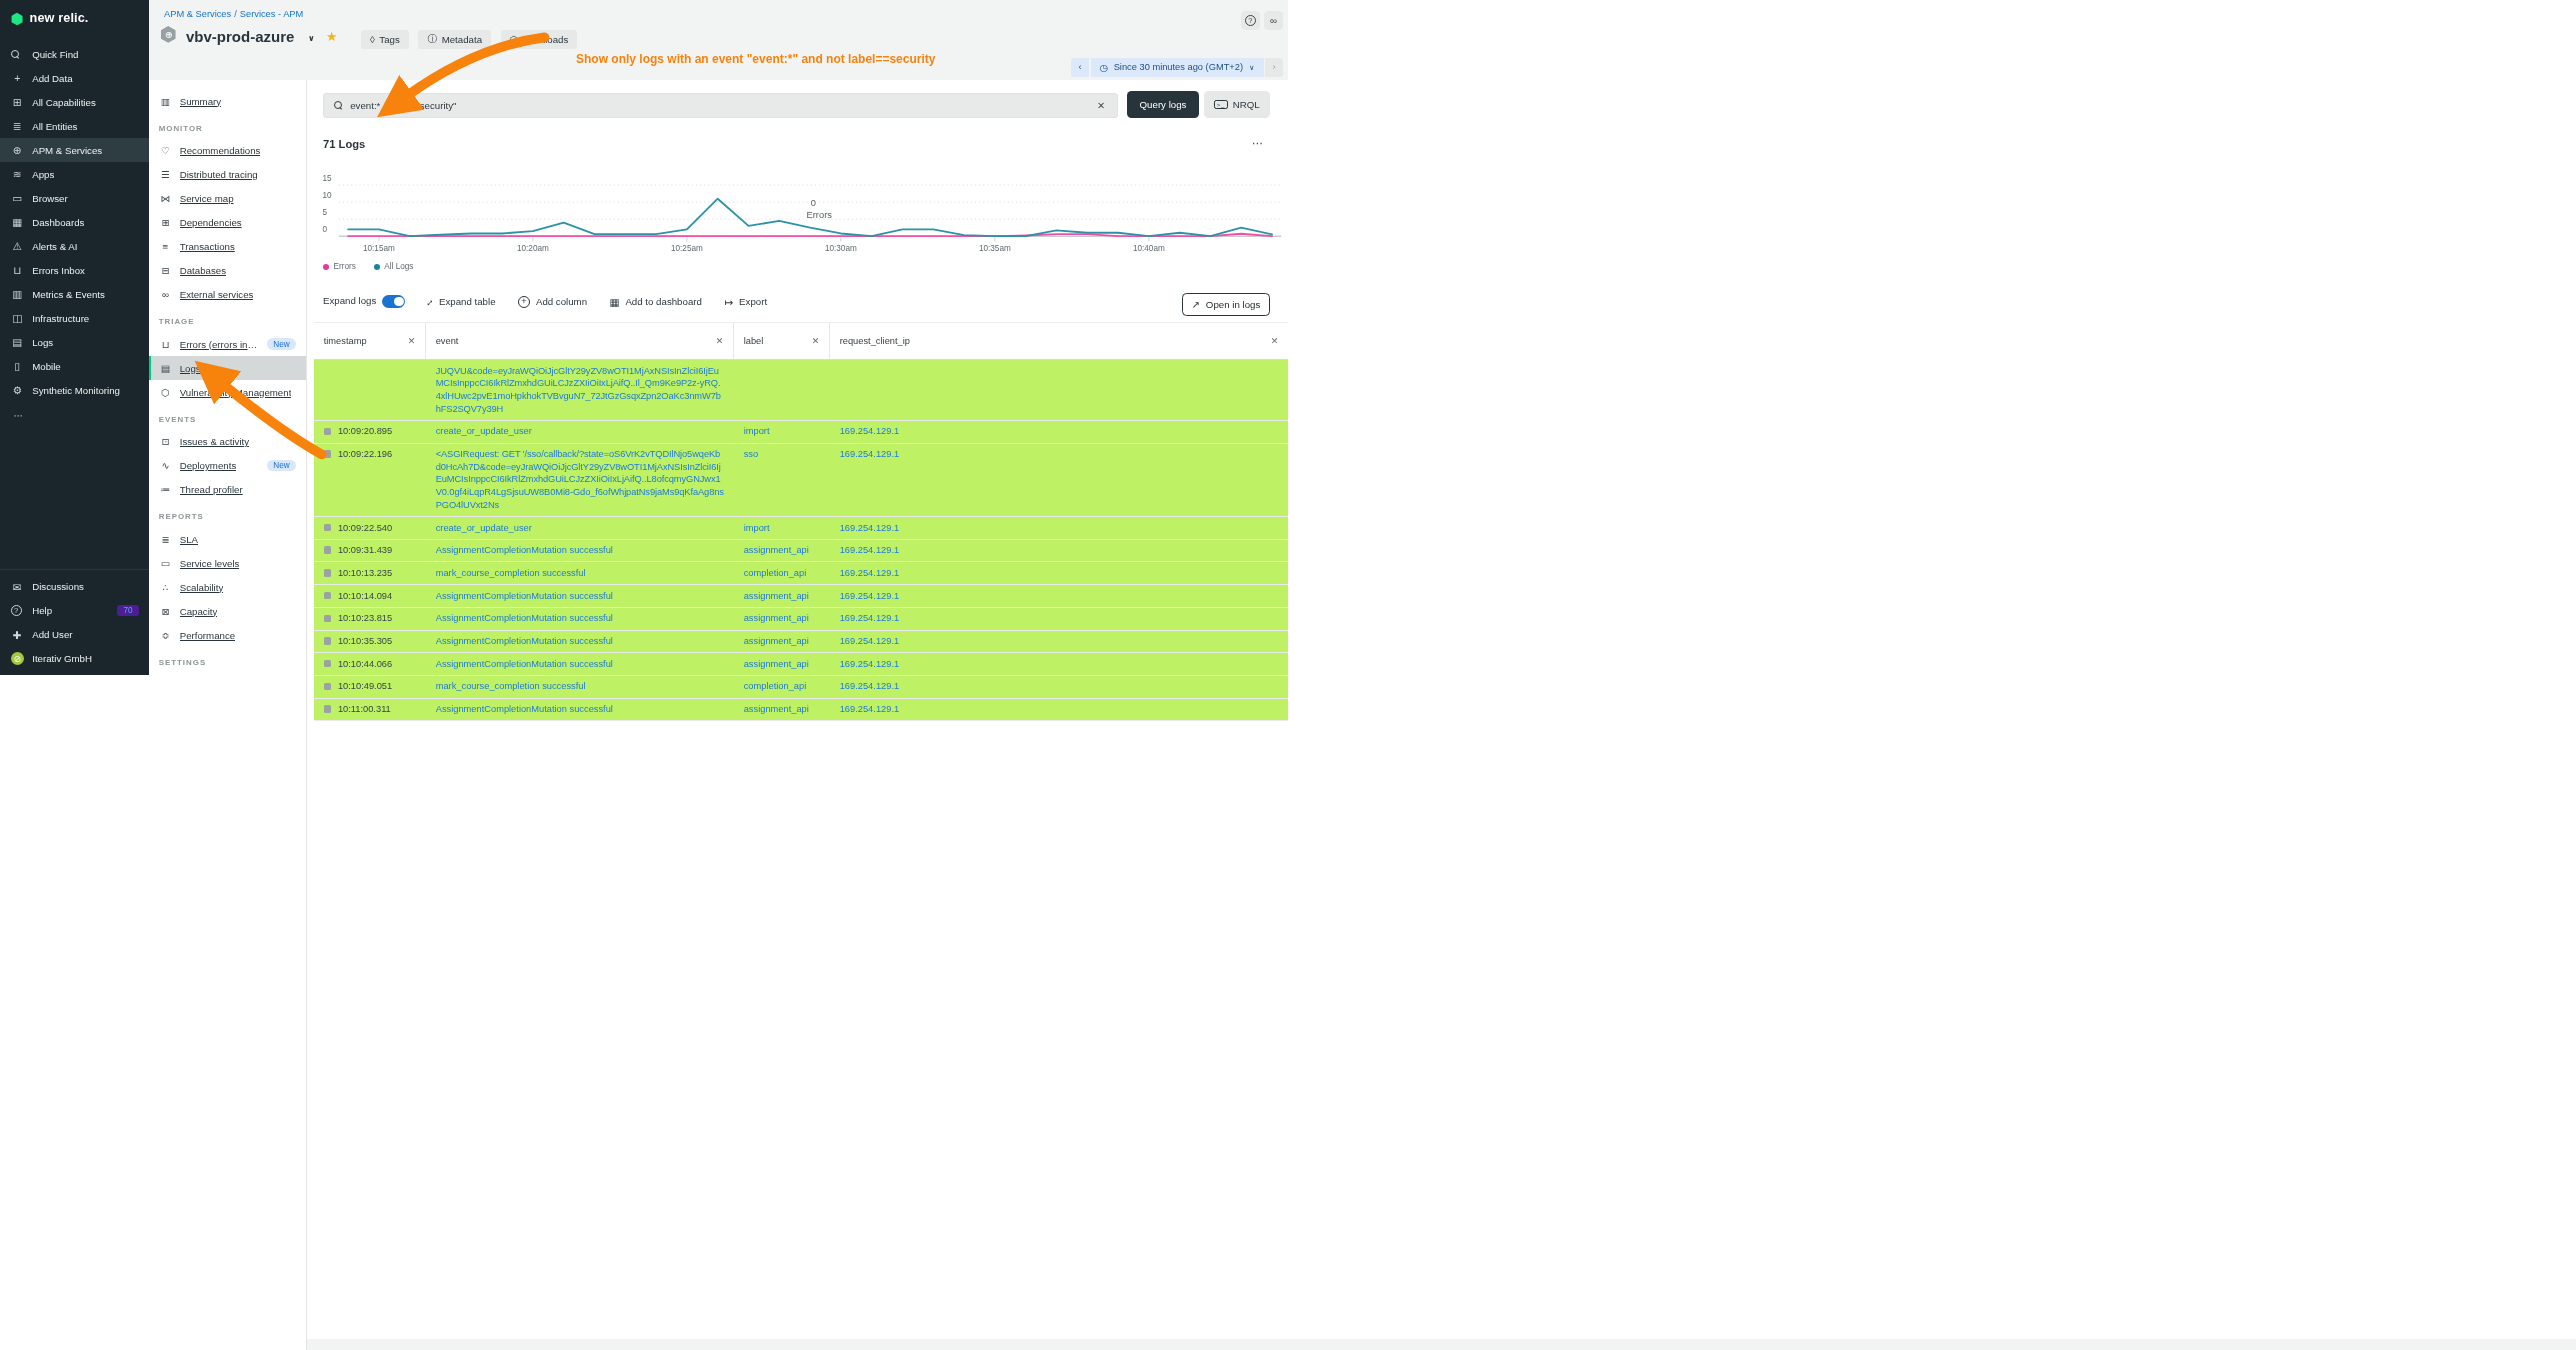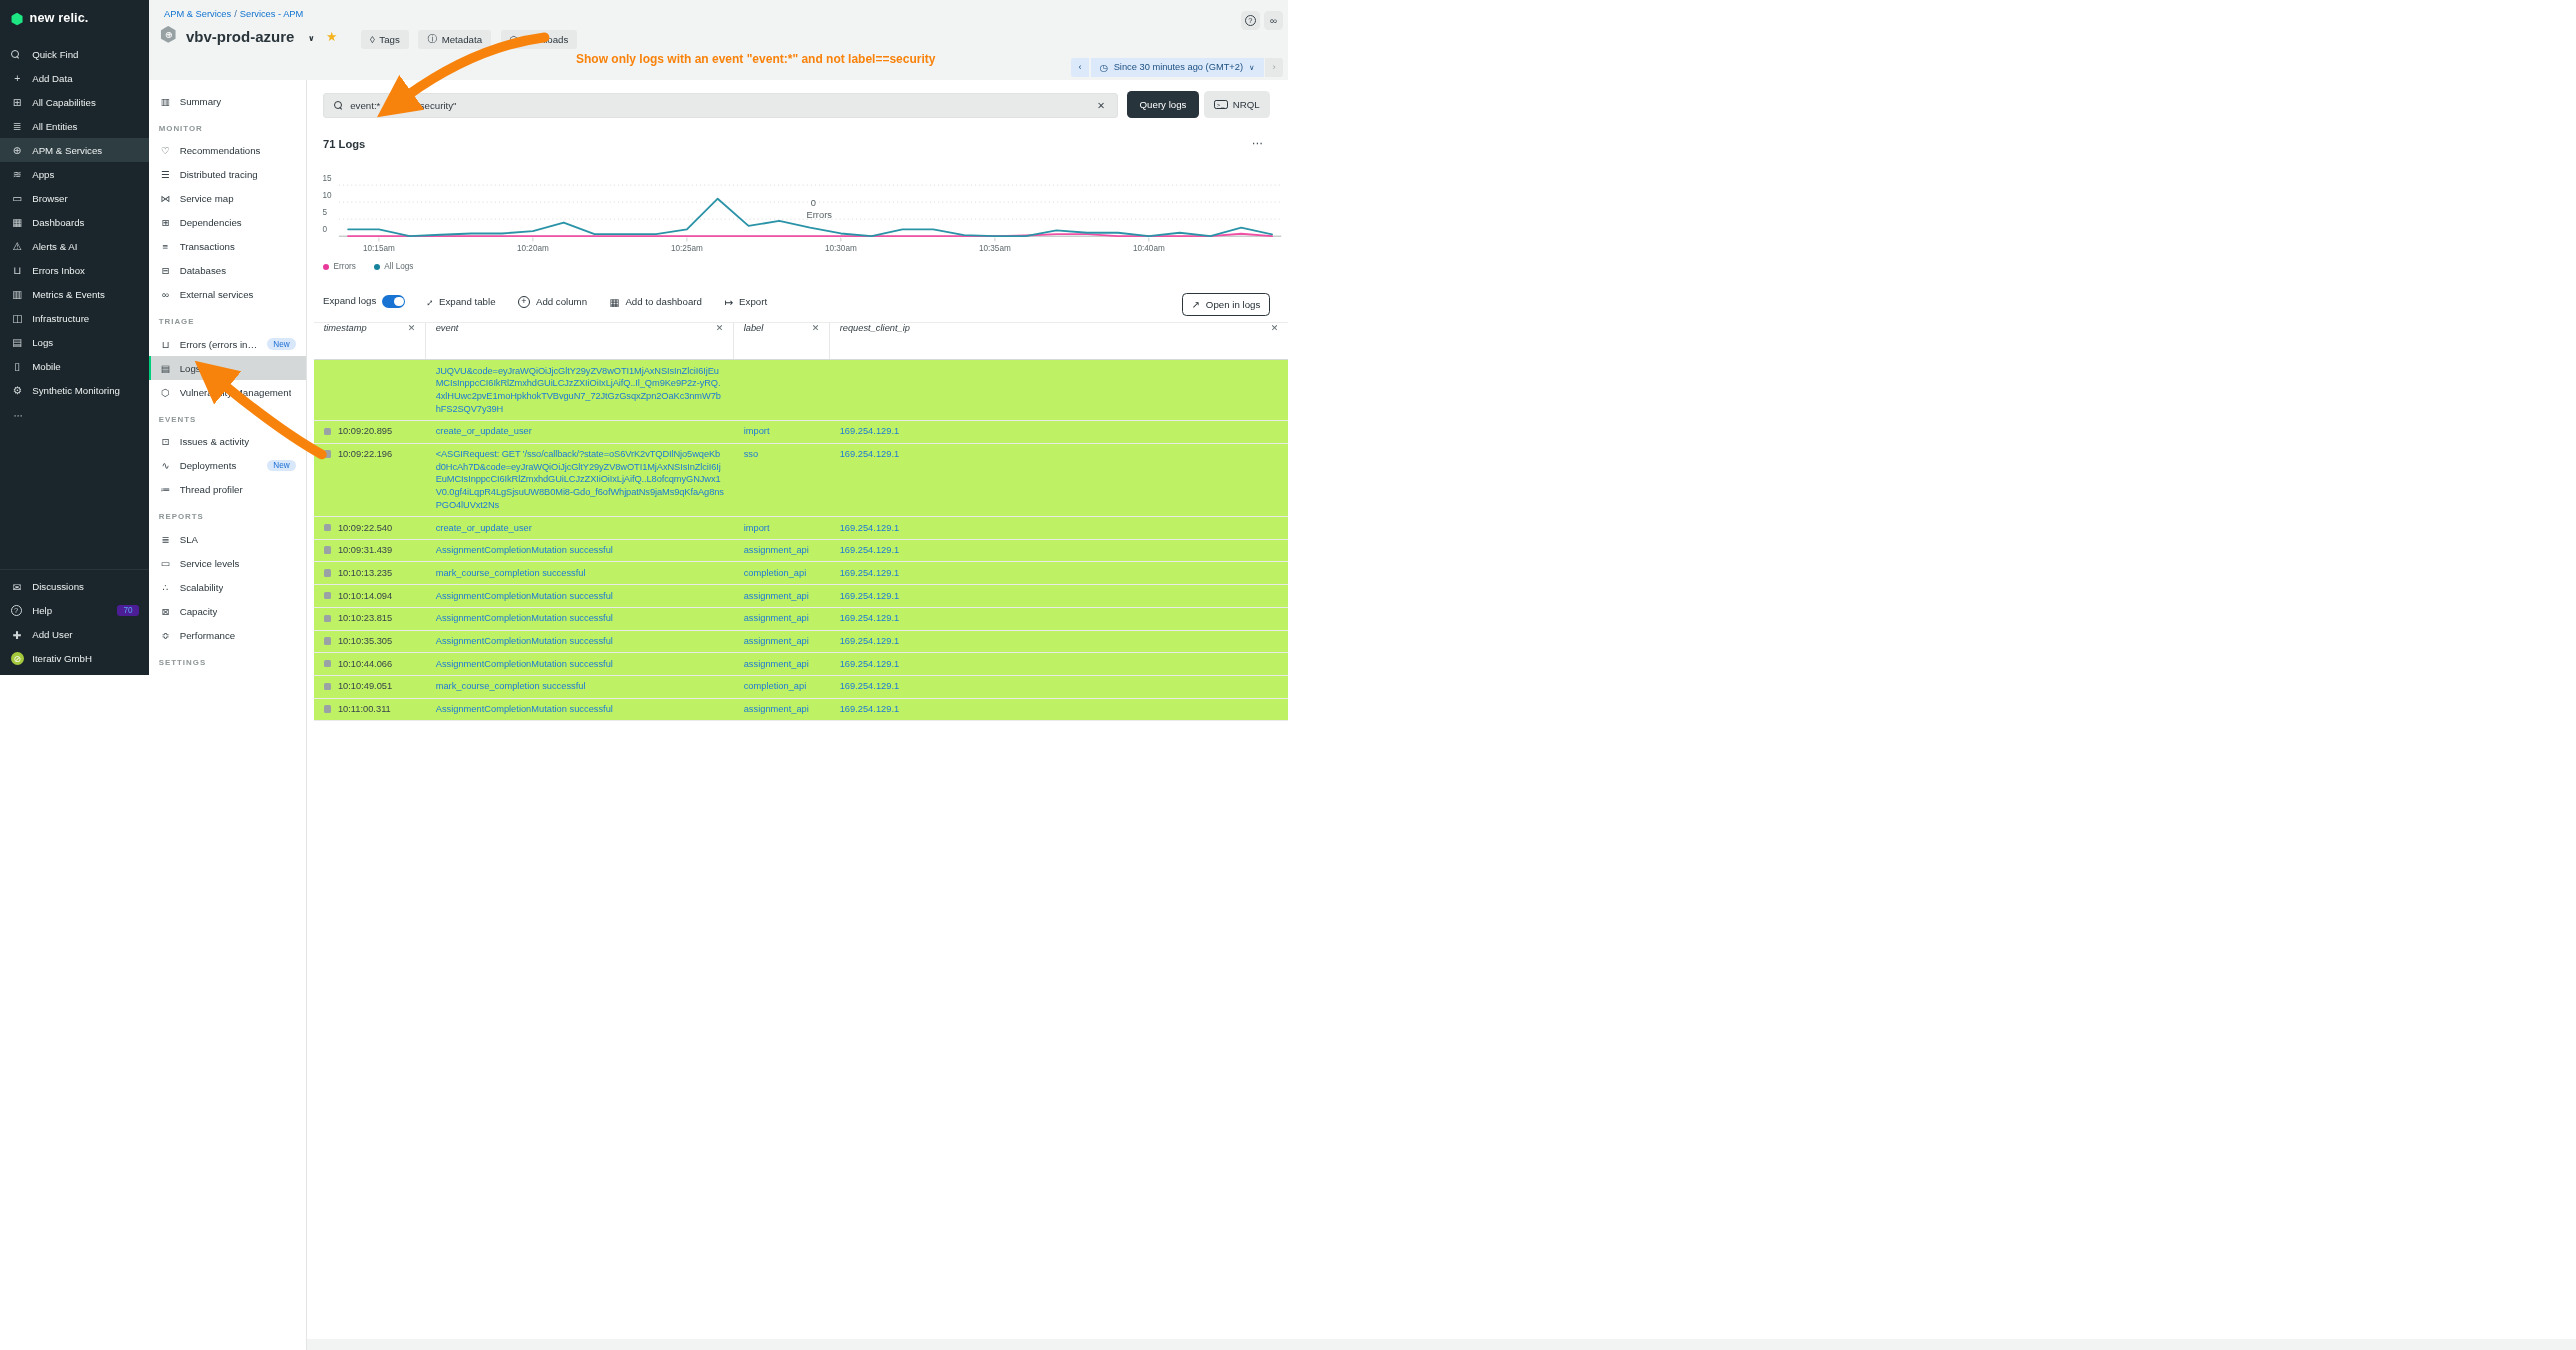--- a/index.html
+++ b/index.html
@@ -20,21 +20,21 @@
   .mag { position:relative; width:9px; height:9px; display:inline-block; }
   .mag::before { content:""; position:absolute; left:0; top:0; width:6px; height:6px; border:1.2px solid currentColor; border-radius:50%; }
   .mag::after { content:""; position:absolute; left:6.4px; top:6.4px; width:3.4px; height:1.2px; background:currentColor; transform:rotate(45deg); transform-origin:0 0; }
 
   
   .subnav { position:absolute; left:149px; top:80px; width:158px; bottom:0; background:#fff; border-right:0.7px solid #e3e5e5; overflow:hidden; padding-top:9px; z-index:4; }
   .sn-item { height:24px; display:flex; align-items:center; gap:7.5px; padding:0 9.7px; font-size:9.7px; color:#2b363c; position:relative; cursor:pointer; }
   .sn-item.active { background:#d5d8d8; }
   .sn-item.active::before { content:""; position:absolute; left:0; top:0; bottom:0; width:2.2px; background:#00ce7c; }
   .sn-ic { width:13.5px; min-width:13.5px; text-align:center; font-size:9.7px; color:#39444a; }
-  .sn-label { white-space:nowrap; overflow:hidden; text-overflow:ellipsis; }
+  .sn-label { white-space:nowrap; overflow:hidden; text-overflow:ellipsis;text-decoration:underline; }
   .sn-title { margin:10.5px 9.7px 1.5px; height:13.5px; font-size:7.9px; font-weight:700; letter-spacing:1px; color:#8e9697; }
   .badge-new { margin-left:auto; background:#d9e7fb; color:#1c6fd4; font-size:8.2px; padding:1.1px 6.7px; border-radius:7.5px; }
 
   
   .header { position:absolute; left:149px; top:0; width:1139px; height:80px; background:#f2f4f4;padding-left:10px; }
   .breadcrumb { position:absolute; left:15px; top:9px; font-size:9.3px; color:#1173cf; }
   .crumb { color:#1173cf; cursor:pointer; }
   .crumb-sep { color:#3b6e9e; padding:0 3px; }
   .entity-ic { position:absolute; left:10.5px; top:23px; width:21px; height:22.4px; }
   .entity-hex { font-size:20px; color:#97a0a2; line-height:22.4px; }
@@ -73,21 +73,21 @@
   .toggle { width:23px; height:12.7px; border-radius:6.7px; background:#1873d3; position:relative; cursor:pointer; }
   .toggle::after { content:""; position:absolute; right:1.5px; top:1.5px; width:9.7px; height:9.7px; background:#fff; border-radius:50%; }
   .tb-ic { font-size:10.5px; color:#2b363c; }
   .ic-rot45 { display:inline-block; transform:rotate(45deg); }
   .circle-plus { width:12px; height:12px; border:1.1px solid #2b363c; border-radius:50%; display:flex; align-items:center; justify-content:center; font-size:9px; line-height:1; }
   .btn-openlogs { position:absolute; left:1182px; top:293px; width:88px; height:23px; background:#fff; border:1.1px solid #2b363c; border-radius:4.5px; display:flex; align-items:center; justify-content:center; gap:6px; font-size:9.7px; color:#222c31; cursor:pointer; font-weight:500; }
 
   
   .logtable { position:absolute; left:314px; top:322px; width:974px; border-top:0.7px solid #ececec; }
   .t-head { display:flex; height:37px; border-bottom:0.7px solid #d6d9da; background:#fff; }
-  .th { display:flex; padding:0 9.7px; font-size:9.3px; color:#333e44; border-right:0.7px solid #e6e8e8;font-style:italic; }
+  .th { display:flex; align-items:center; padding:0 9.7px; font-size:9.3px; color:#333e44; border-right:0.7px solid #e6e8e8; }
   .th:last-child { border-right:none; }
   .th-x { margin-left:auto; color:#626c70; font-size:9px; cursor:pointer; padding-left:7.5px; }
   .c-ts { width:112px; min-width:112px; }
   .c-ev { width:308px; min-width:308px; }
   .c-lb { width:96px; min-width:96px; }
   .c-ip { flex:1; }
   .tr { display:flex; border-bottom:0.7px solid #e9ebeb; background:#bef264; }
   .td { padding:4.5px 9.7px; font-size:9.3px; line-height:12.7px; }
   .ts-cell { display:flex; gap:6.7px; color:#39434a; }
   .row-sq { width:7.5px; min-width:7.5px; height:7.5px; margin-top:2.2px; background:#9aa2a6; border-radius:1.5px; }

